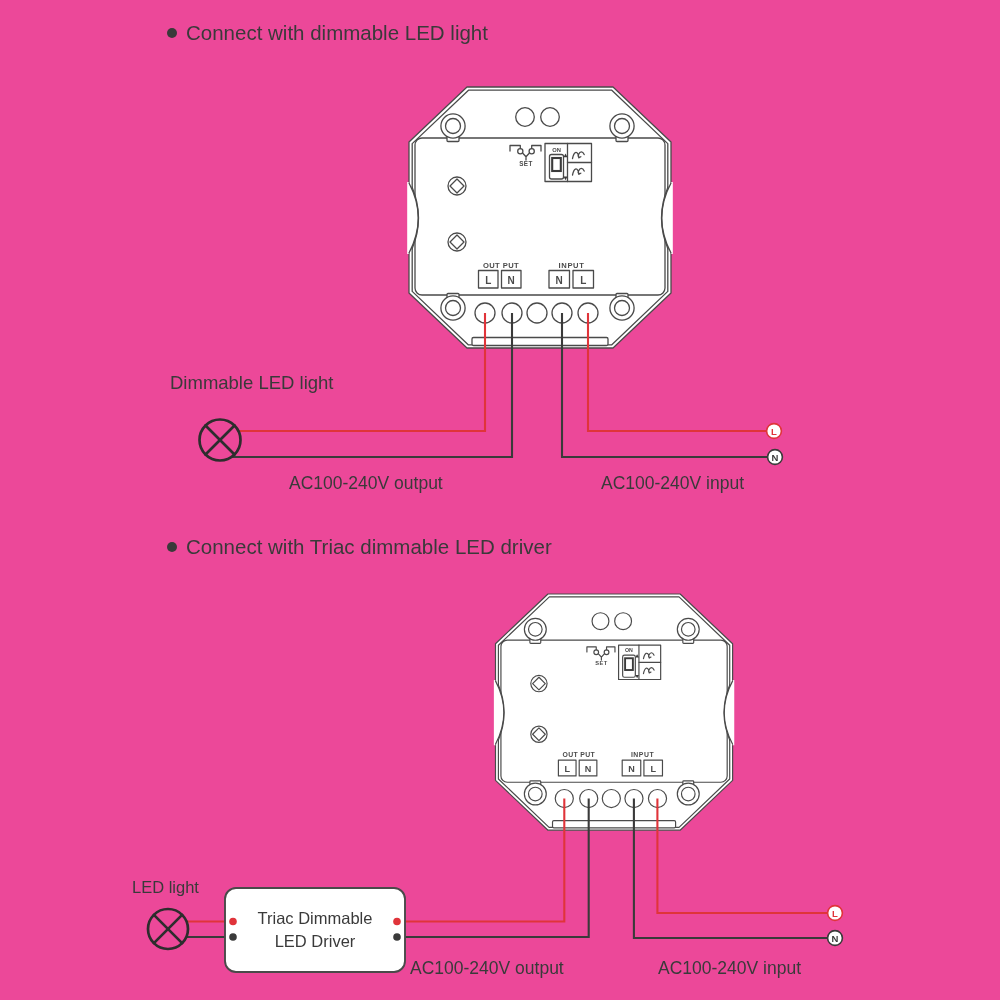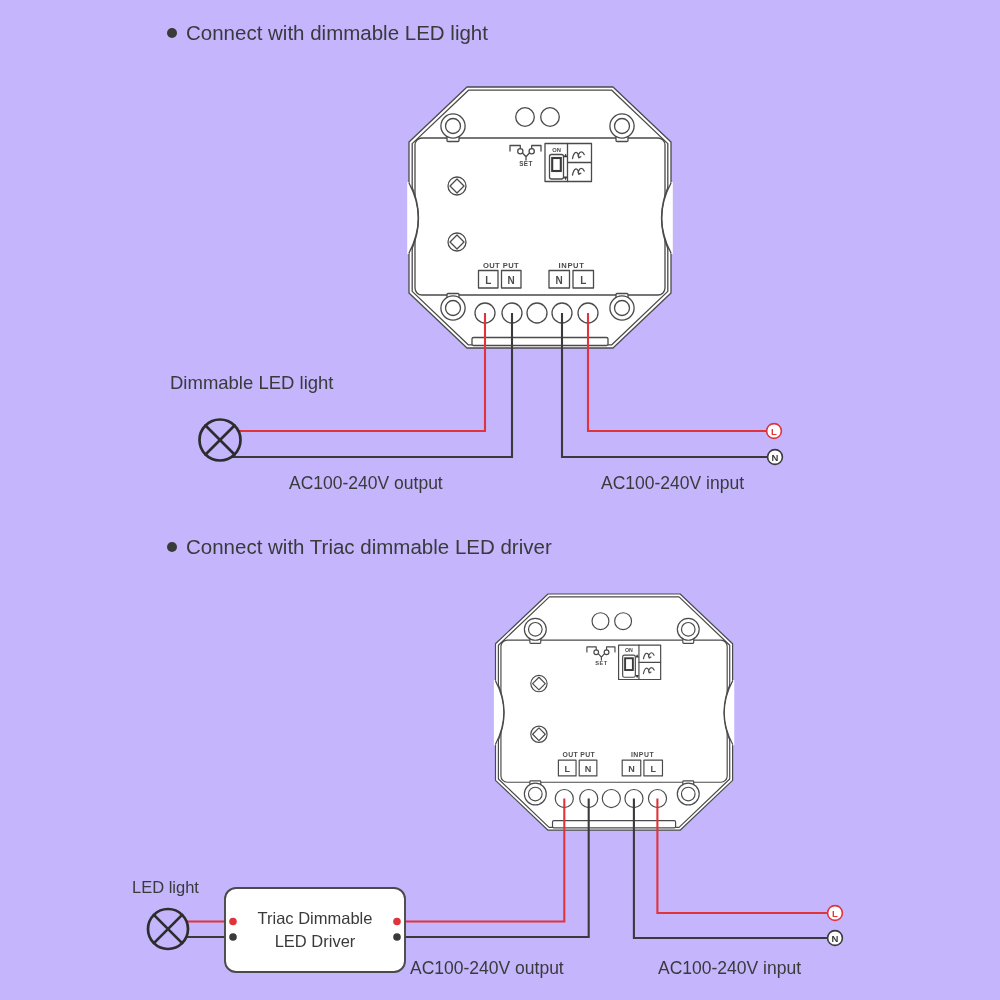--- a/index.html
+++ b/index.html
@@ -1,16 +1,16 @@
 <!DOCTYPE html>
 <html><head>
 <meta charset="utf-8">
 <style>
   html,body{margin:0;padding:0;background:#ffffff;}
-  .canvas{position:relative;width:1000px;height:1000px;background:#c4b5fd;overflow:hidden;}
+  .canvas{position:relative;width:1000px;height:1000px;background:#ec4899;overflow:hidden;}
   svg{display:block;}
   .ln{fill:none;stroke:#4a4a4a;stroke-width:1.3;stroke-linejoin:round;stroke-linecap:round;}
   .lnw{fill:#ffffff;stroke:#4a4a4a;stroke-width:1.3;stroke-linejoin:round;}
   .wout{fill:#ffffff;stroke:none;}
   .wire-live{fill:none;stroke:#e0343a;stroke-width:2.1;stroke-linejoin:miter;stroke-linecap:butt;}
   .wire-neutral{fill:none;stroke:#3a3a3a;stroke-width:2.1;stroke-linejoin:miter;stroke-linecap:butt;}
   .lamp{fill:none;stroke:#2d2d2d;stroke-width:2.7;stroke-linecap:round;}
   .t{font-family:"Liberation Sans",sans-serif;fill:#3a3a3a;}
   .td{font-family:"Liberation Sans",sans-serif;fill:#4a4a4a;font-weight:700;}
   .dotL{fill:#e0343a;}

